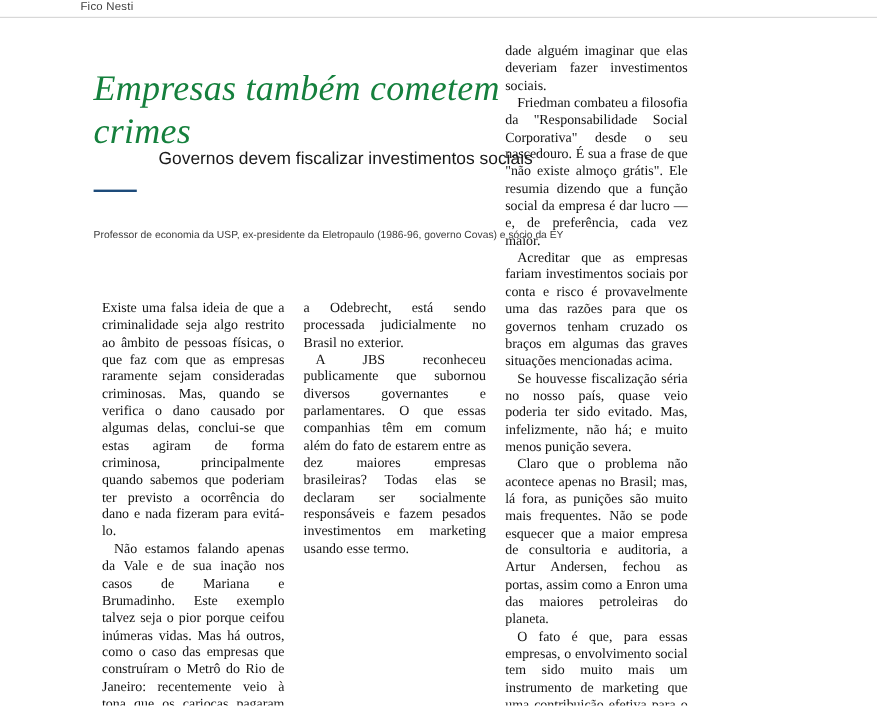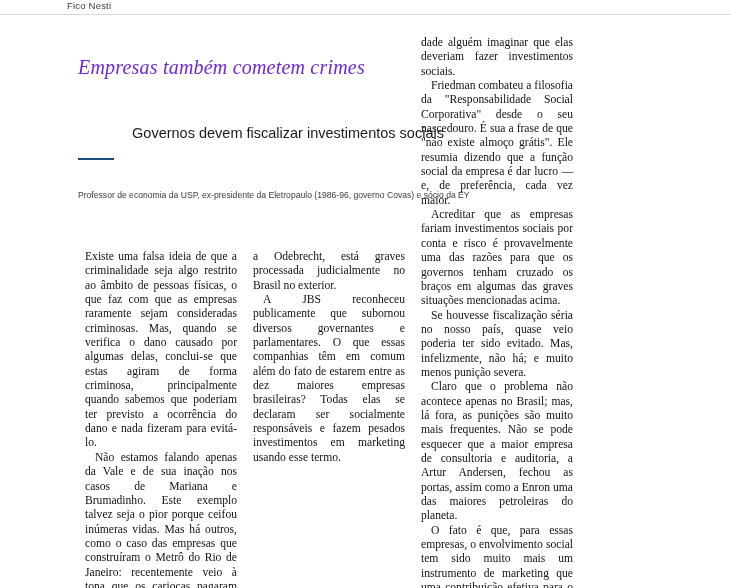--- a/index.html
+++ b/index.html
@@ -42,23 +42,23 @@
   }
   
   .headline {
     position: absolute;
     left: 78px;
     top: 36px;
     width: 400px;
     font-family: "Liberation Serif", serif;
     font-style: italic;
     font-weight: normal;
-    font-size: 20px;
+    font-size: 30px;
     line-height: 36px;
-    color: #6d28d9;
+    color: #15803d;
     letter-spacing: 0.2px;
   }
   .subhead {
     position: absolute;
     left: 78px;
     top: 124px;
     width: 420px;
     font-family: "Liberation Sans", sans-serif;
     font-size: 14.5px;
     font-weight: normal;
@@ -133,21 +133,21 @@
 
   <div class="byline-rule"></div>
   <div class="byline-desc">Professor de economia da USP, ex-presidente da Eletropaulo (1986-96, governo Covas) e sócio da EY</div>
 
   <div class="col" id="col1">
     <p class="first">Existe uma falsa ideia de que a criminalidade seja algo restrito ao âmbito de pessoas físicas, o que faz com que as empresas raramente sejam consideradas criminosas. Mas, quando se verifica o dano causado por algumas delas, conclui-se que estas agiram de forma criminosa, principalmente quando sabemos que poderiam ter previsto a ocorrência do dano e nada fizeram para evitá-lo.</p>
     <p>Não estamos falando apenas da Vale e de sua inação nos casos de Mariana e Brumadinho. Este exemplo talvez seja o pior porque ceifou inúmeras vidas. Mas há outros, como o caso das empresas que construíram o Metrô do Rio de Janeiro: recentemente veio à tona que os cariocas pagaram muitos bilhões de reais a mais pelas obras em função dos acertos que as empreiteiras faziam entre si. Uma dessas empreiteiras,</p>
   </div>
 
   <div class="col" id="col2">
-    <p class="first">a Odebrecht, está graves processada judicialmente no Brasil no exterior.</p>
+    <p class="first">a Odebrecht, está sendo processada judicialmente no Brasil no exterior.</p>
     <p>A JBS reconheceu publicamente que subornou diversos governantes e parlamentares. O que essas companhias têm em comum além do fato de estarem entre as dez maiores empresas brasileiras? Todas elas se declaram ser socialmente responsáveis e fazem pesados investimentos em marketing usando esse termo.</p>
 
   </div>
 
   <div class="col" id="col3">
     <div class="col3-inner">
       <p class="first">dade alguém imaginar que elas deveriam fazer investimentos sociais.</p>
       <p>Friedman combateu a filosofia da "Responsabilidade Social Corporativa" desde o seu nascedouro. É sua a frase de que "não existe almoço grátis".  Ele resumia dizendo que a função social da empresa é dar lucro —e, de preferência, cada vez maior.</p>
       <p>Acreditar que as empresas fariam investimentos sociais por conta e risco é provavelmente uma das razões para que os governos tenham cruzado os braços em algumas das graves situações mencionadas acima.</p>
       <p>Se houvesse fiscalização séria no nosso país, quase veio poderia ter sido evitado. Mas, infelizmente, não há; e muito menos punição severa.</p>

